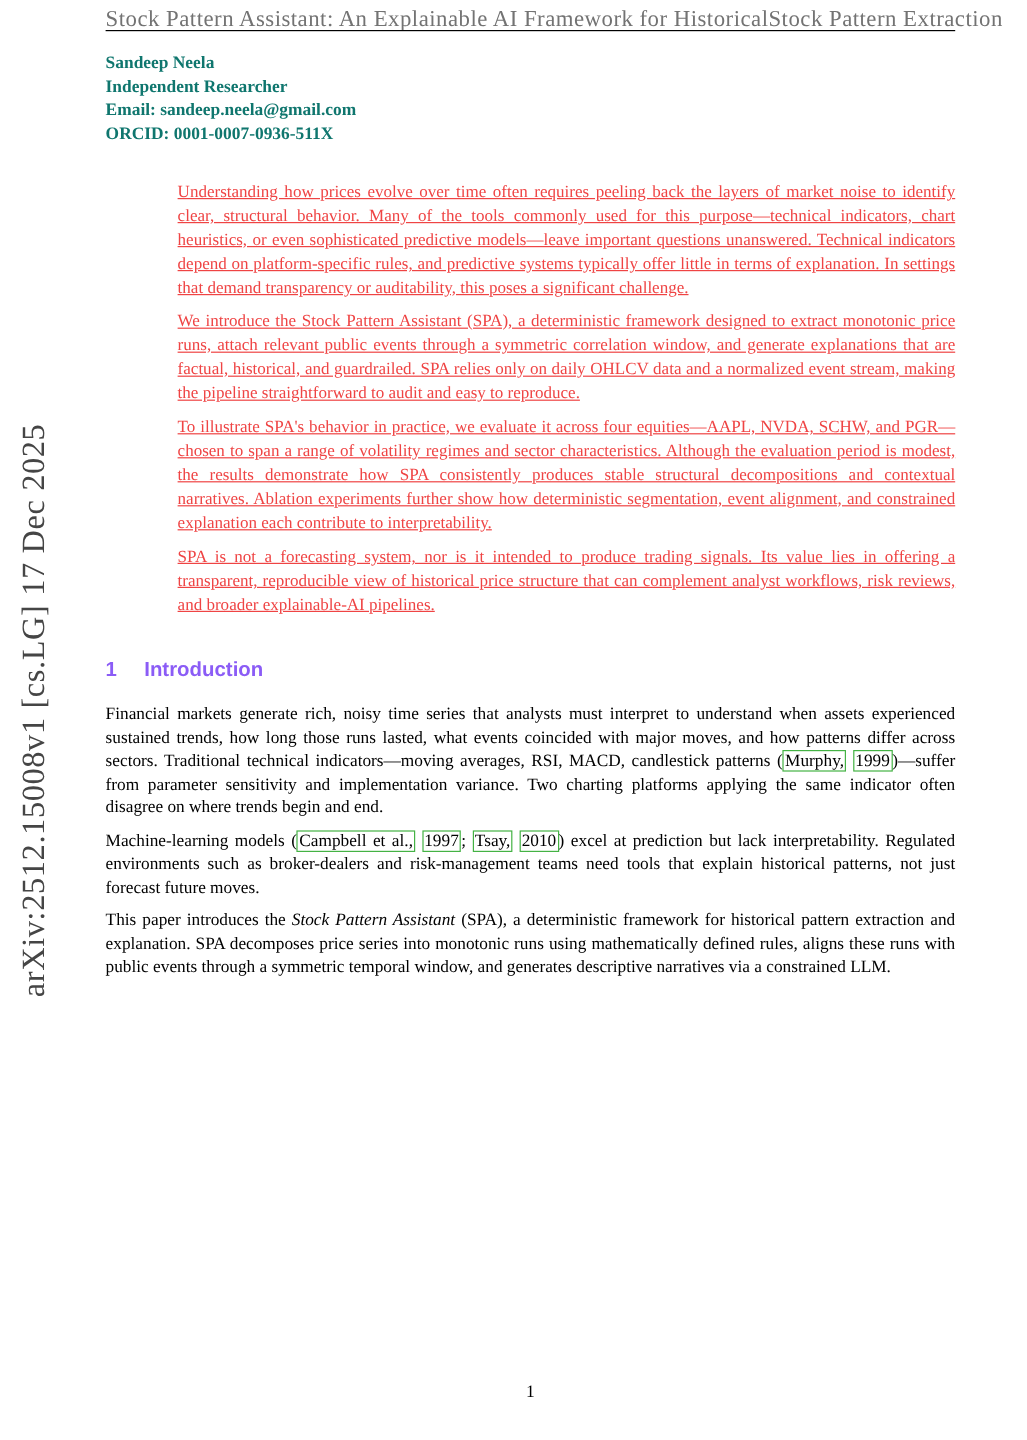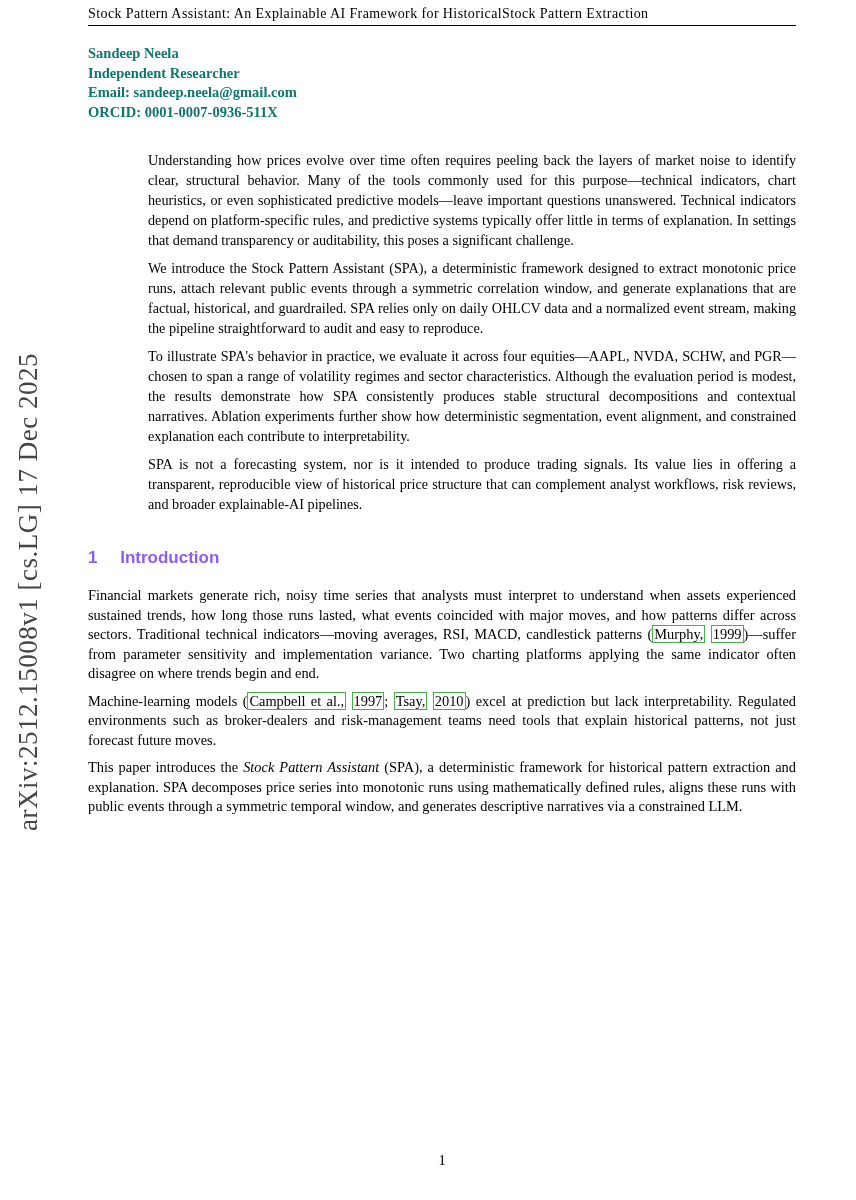--- a/index.html
+++ b/index.html
@@ -13,22 +13,22 @@
   }
   .page {
     position: relative;
     width: 856px; height: 1200px;
     overflow: hidden;
     background: #ffffff;
   }
 
   .running-header {
     position: absolute; left: 88px; top: 6px; width: 708px;
-    font-size: 14px; letter-spacing: 0.4px; white-space: nowrap;
-    color: #000000;
+    font-size: 19px; letter-spacing: 0.4px; white-space: nowrap;
+    color: #737373;
   }
   .header-rule {
     position: absolute; left: 88px; top: 25px; width: 708px; height: 0;
     border-top: 1.5px solid #000;
   }
 
   .arxiv-stamp {
     position: absolute; left: 28px; top: 592px;
     transform: translate(-50%, -50%) rotate(-90deg);
     white-space: nowrap;
@@ -59,21 +59,22 @@
     margin-top: 42px;
     text-align: center;
     font-family: "Liberation Sans", sans-serif;
     font-weight: 700; font-size: 15.5px;
     color: #000;
   }
   .abstract-body {
     margin-top: 28px;
     font-size: 14.2px; line-height: 20px;
     text-align: justify;
-    color: #000000;
+    color: #ef4444;
+    text-decoration: underline;
   }
   .abstract-body p { margin: 0 0 8px 0; }
 
   .section-heading {
     margin-top: 34px;
     font-family: "Liberation Sans", sans-serif;
     font-weight: 700; font-size: 17px;
     color: #8b5cf6;
   }
   .sec-num { margin-right: 18px; }

